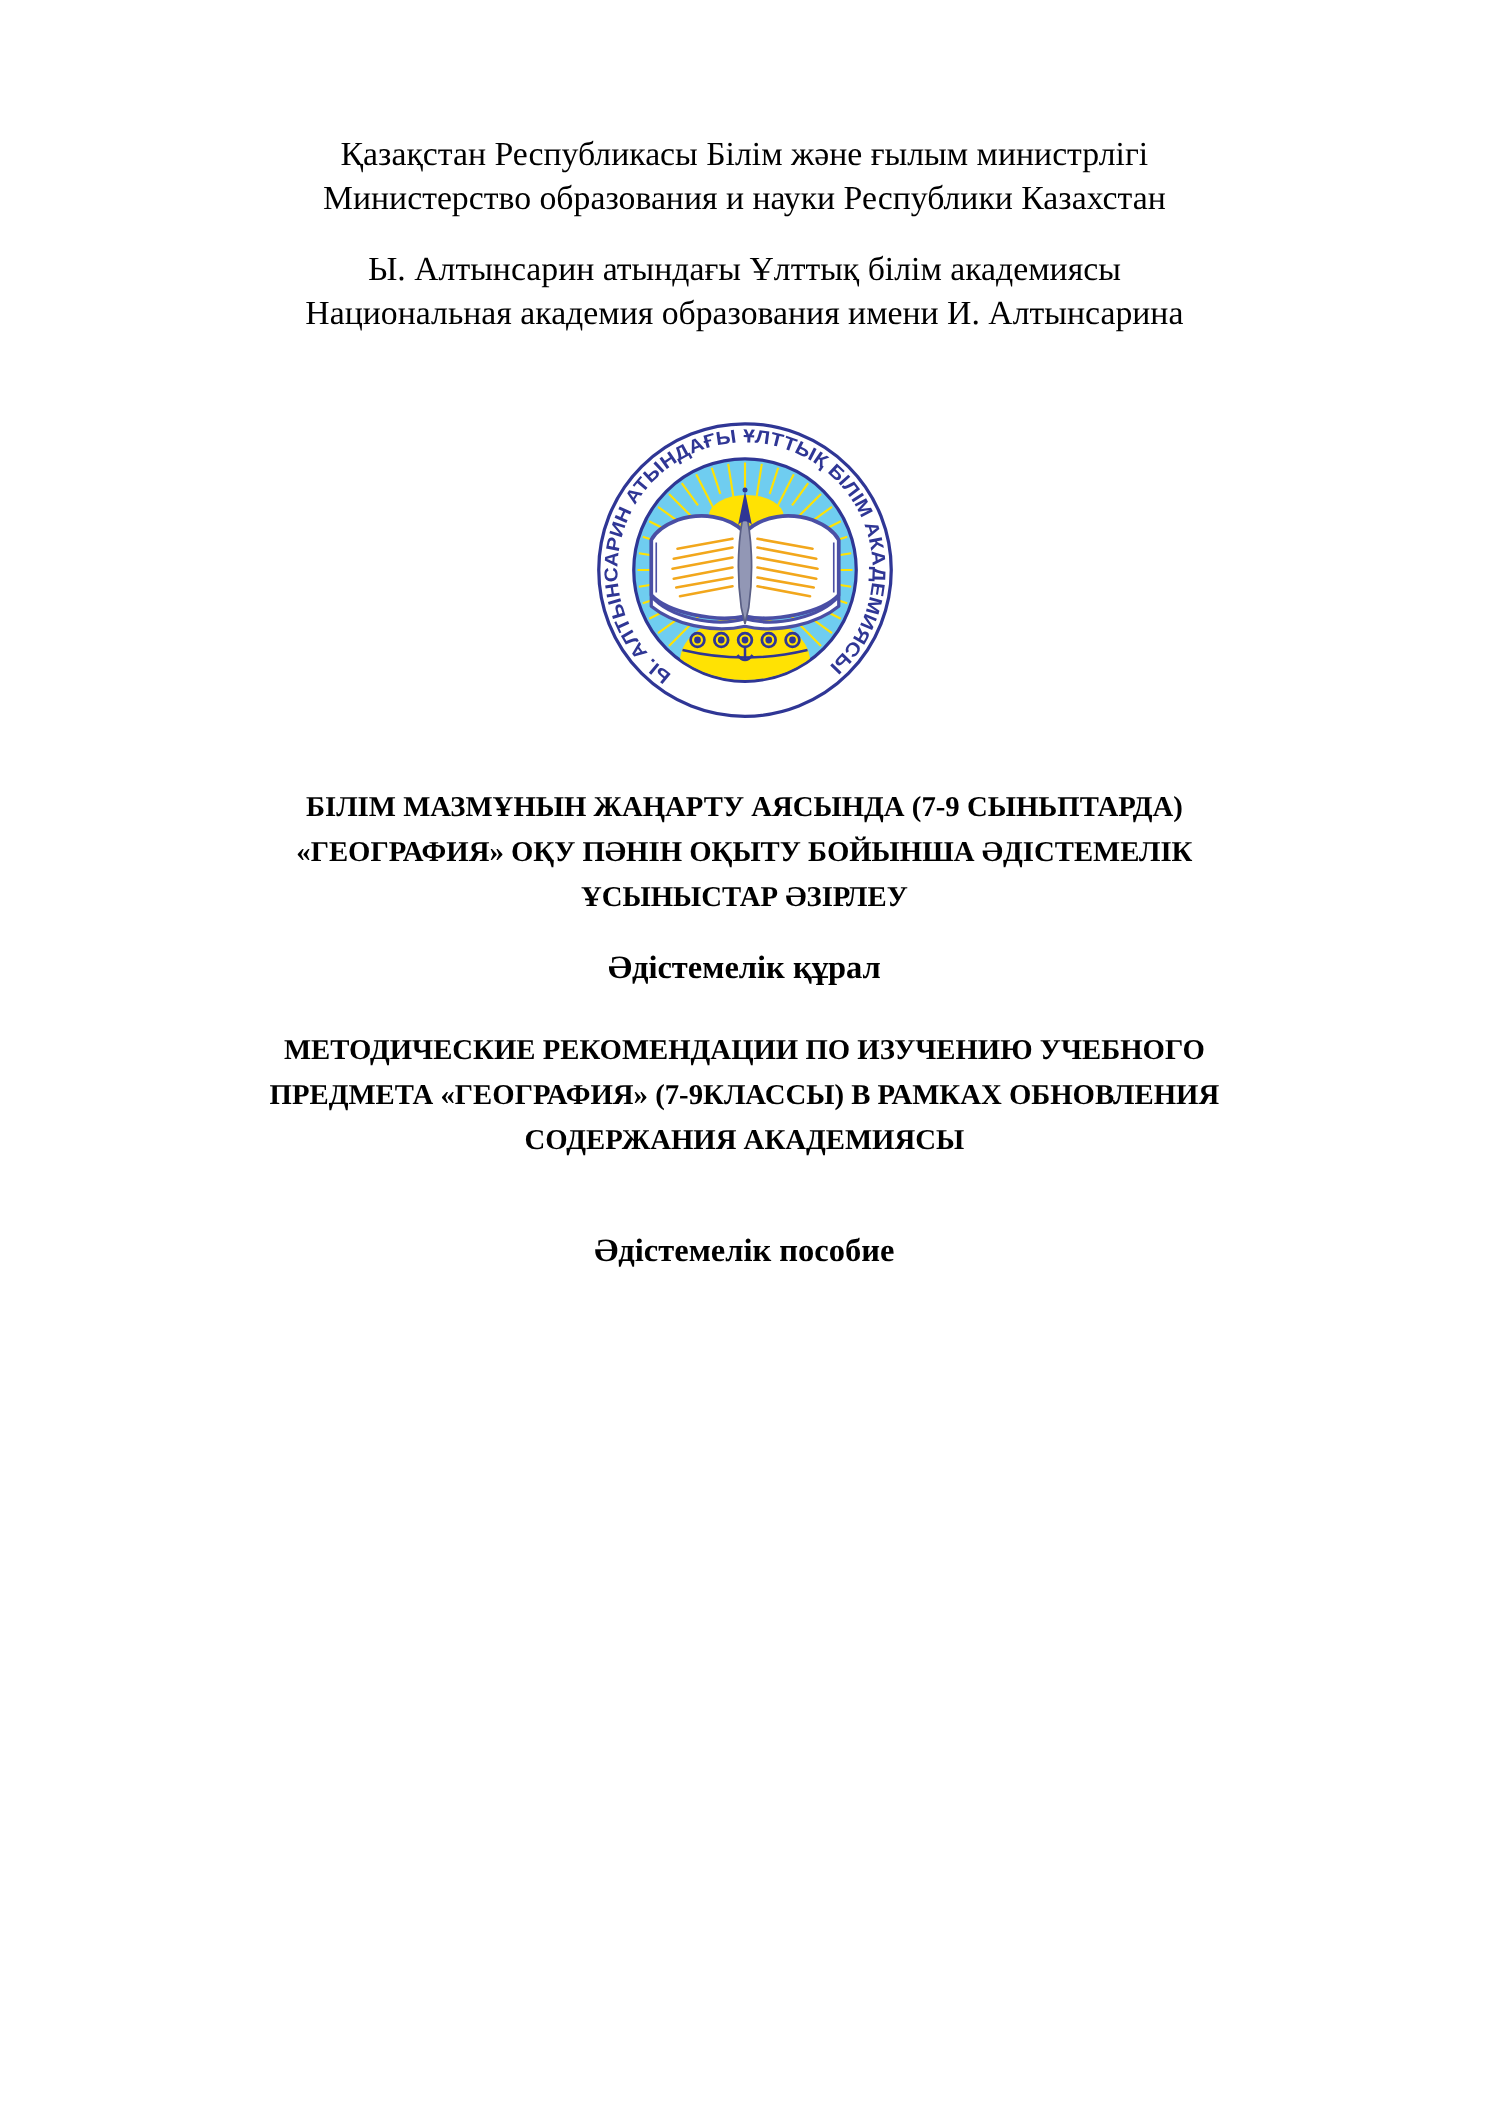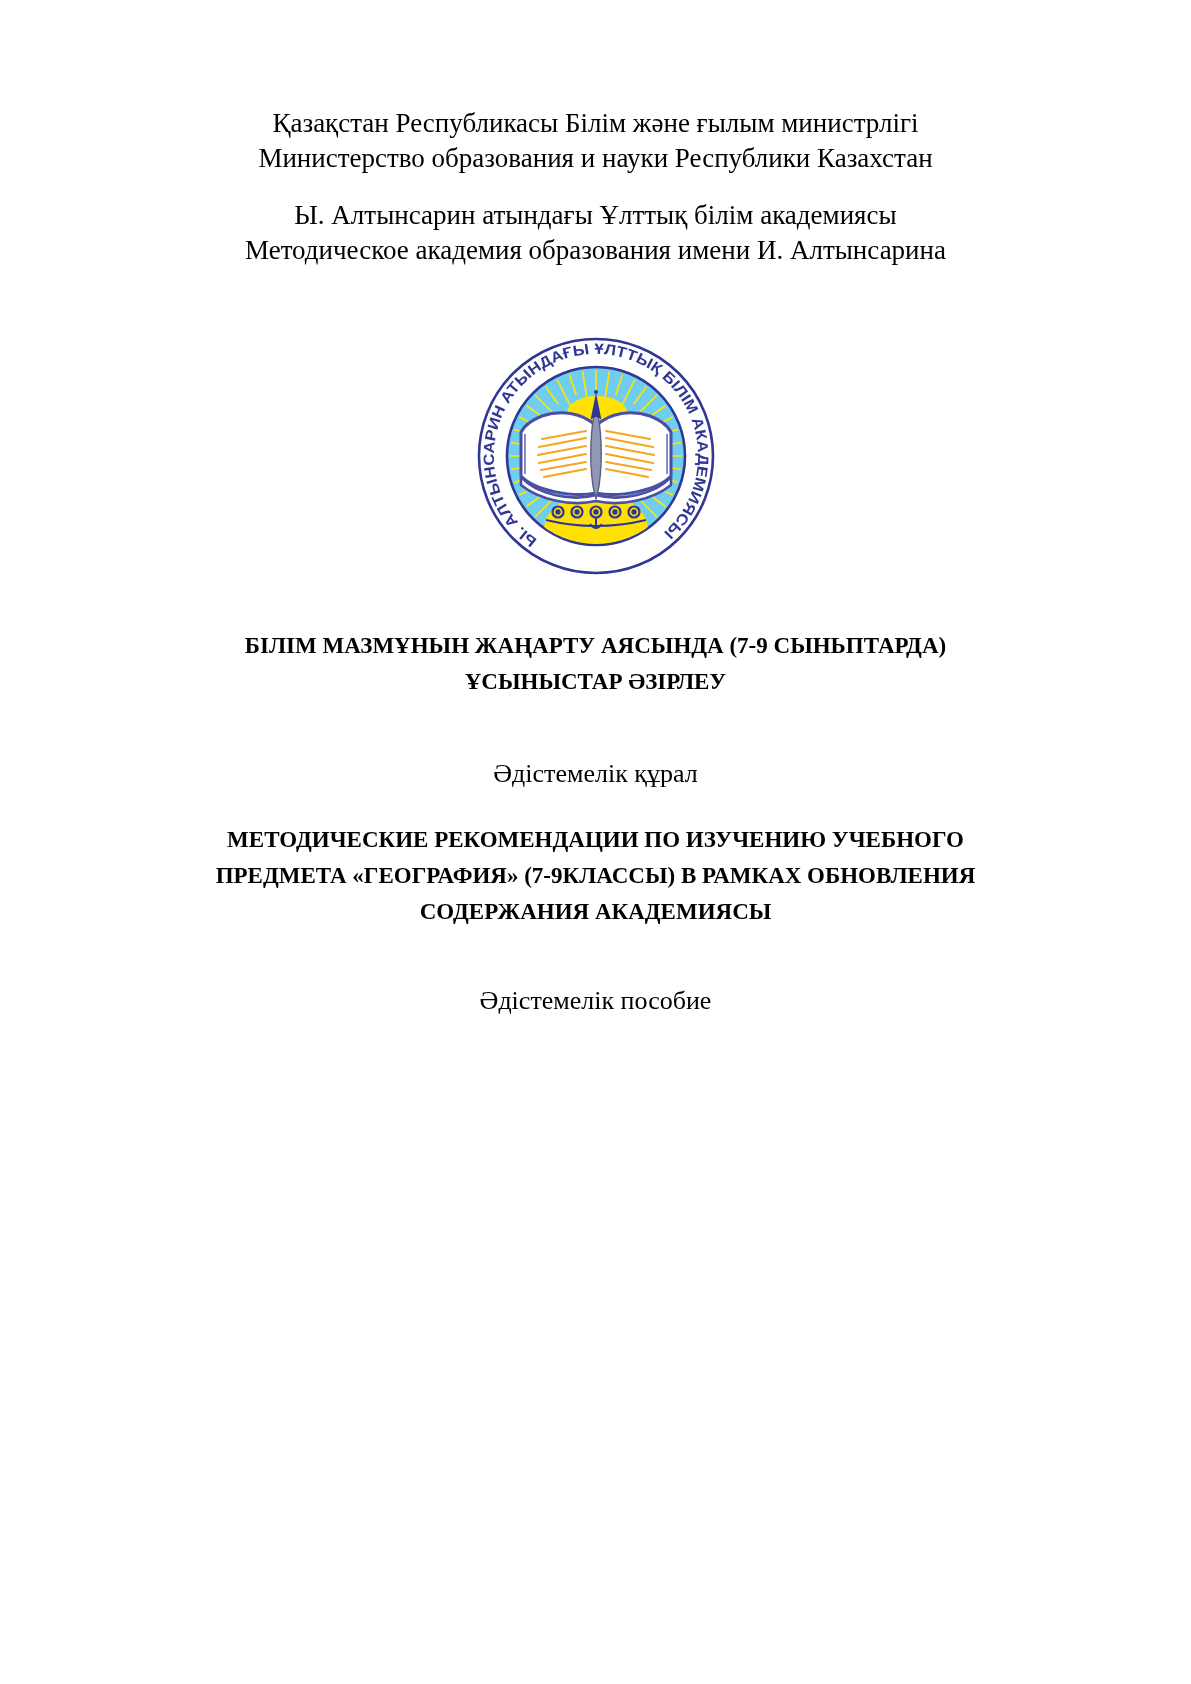--- a/index.html
+++ b/index.html
@@ -45,42 +45,42 @@
     line-height: 36px;
     font-weight: bold;
   }
   .title-kk-block { top: 628px; }
   .subtitle-kk-block { top: 757px; }
   .title-ru-block { top: 822px; }
   .subtitle-ru-block { top: 984px; }
   .subtitle-text {
     font-size: 26px;
     line-height: 34px;
-    font-weight: normal;
+    font-weight: bold;
     text-align: center;
   }
   .footer-block {
     top: 1467px;
     font-size: 26px;
     line-height: 33px;
   }
 </style>
 </head>
 <body>
 
 <div class="page">
 
   <div class="centered-block header-text ministry-block">
     <p>Қазақстан Республикасы Білім және ғылым министрлігі</p>
     <p>Министерство образования и науки Республики Казахстан</p>
   </div>
 
   <div class="centered-block header-text academy-block">
     <p>Ы. Алтынсарин атындағы Ұлттық білім академиясы</p>
-    <p>Методическое академия образования имени И. Алтынсарина</p>
+    <p>Национальная академия образования имени И. Алтынсарина</p>
   </div>
 
   <div class="logo-wrap">
     <svg width="240" height="240" viewBox="0 0 240 240">
       <defs>
         <clipPath id="innerClip">
             <circle cx="120" cy="120" r="88"></circle>
           </clipPath>
         <path id="ringPath" d="M 61.5 203.6 A 102 102 0 1 1 178.5 36.4 A 102 102 0 1 1 61.5 203.6" fill="none"></path>
       </defs>
@@ -181,20 +181,21 @@
       </g>
 
       <text font-family="Liberation Sans, sans-serif" font-size="15" font-weight="bold" fill="#2f3695">
         <textPath href="#ringPath" xlink:href="#ringPath" startOffset="0" textLength="505" lengthAdjust="spacingAndGlyphs">Ы. АЛТЫНСАРИН АТЫНДАҒЫ ҰЛТТЫҚ БІЛІМ АКАДЕМИЯСЫ</textPath>
       </text>
     </svg>
   </div>
 
   <div class="centered-block title-main title-kk-block">
     <p>БІЛІМ МАЗМҰНЫН ЖАҢАРТУ АЯСЫНДА (7-9 СЫНЬПТАРДА)</p>
+    <p>«ГЕОГРАФИЯ» ОҚУ ПӘНІН ОҚЫТУ БОЙЫНША ӘДІСТЕМЕЛІК</p>
     <p>ҰСЫНЫСТАР ӘЗІРЛЕУ</p>
   </div>
 
   <div class="centered-block subtitle-text subtitle-kk-block">
     <p>Әдістемелік құрал</p>
   </div>
 
   <div class="centered-block title-main title-ru-block">
     <p>МЕТОДИЧЕСКИЕ РЕКОМЕНДАЦИИ ПО ИЗУЧЕНИЮ УЧЕБНОГО</p>
     <p>ПРЕДМЕТА «ГЕОГРАФИЯ» (7-9КЛАССЫ) В РАМКАХ ОБНОВЛЕНИЯ</p>

